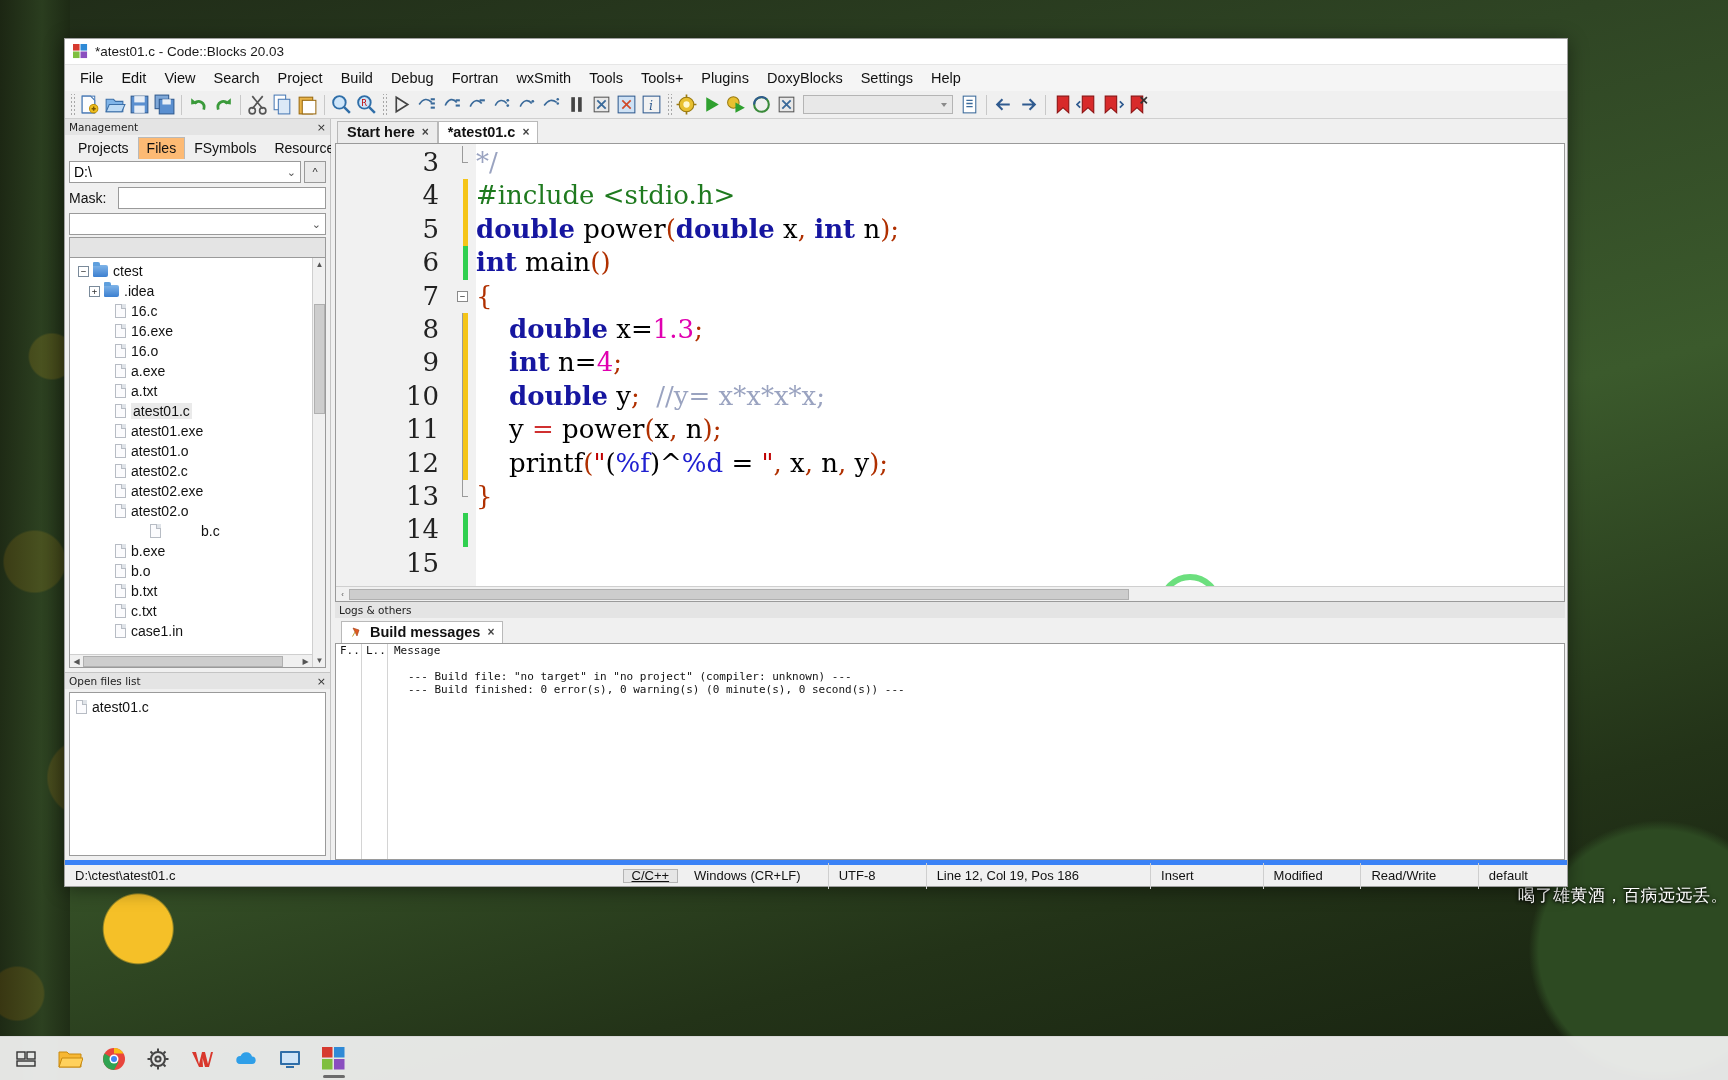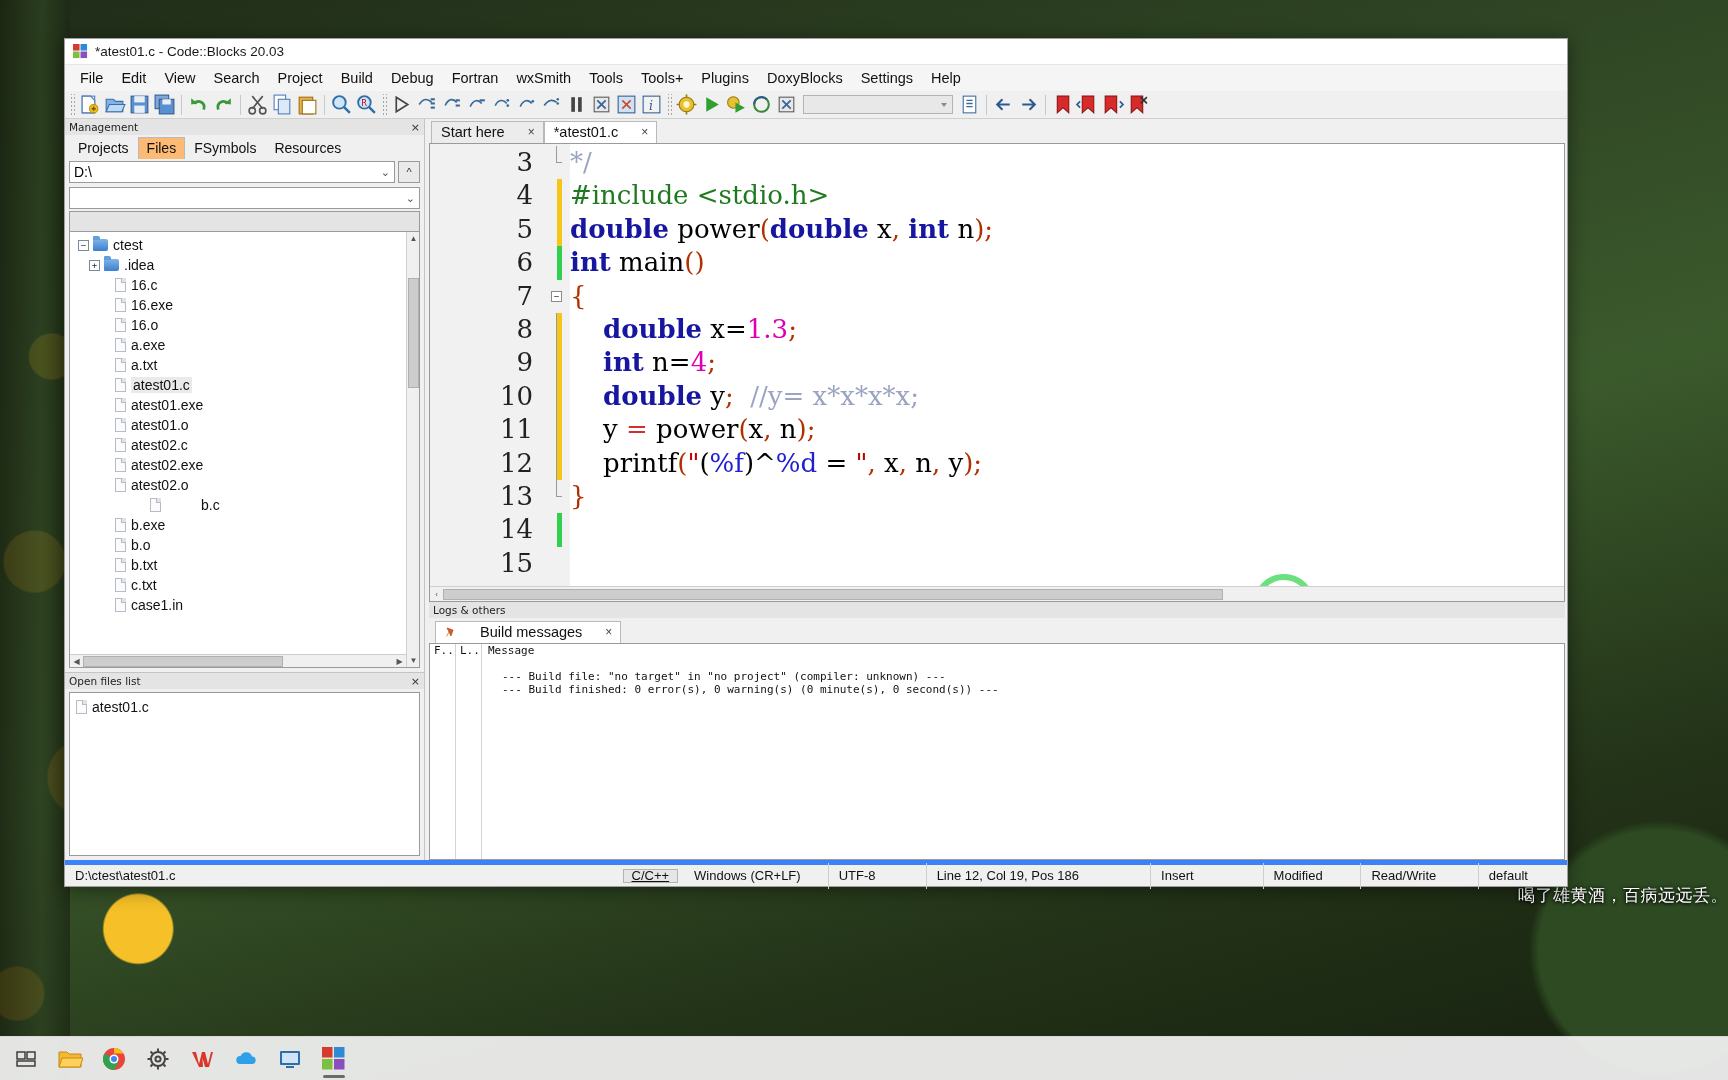--- a/index.html
+++ b/index.html
@@ -64,21 +64,21 @@
      background-size:3px 4px; background-position:1px 2px; opacity:.85;}
   .tbi { width:23px; height:23px; margin:0 1px; position:relative; flex:none; }
   .tsep { width:1px; height:20px; background:#c8c8c8; margin:0 4px; flex:none; }
   #tb-combo { width:150px; height:19px; background:#e8e8e8; border:1px solid #b4b4b4;
     margin:0 4px; position:relative; flex:none;}
   #tb-combo::after { content:""; position:absolute; right:5px; top:7px;
     border-left:3.5px solid transparent; border-right:3.5px solid transparent;
     border-top:4px solid #8a8a8a; }
   
   #wbody { flex:1; display:flex; min-height:0; }
-  #leftpane { width:360px; flex:none; display:flex; flex-direction:column;
+  #leftpane { width:266px; flex:none; display:flex; flex-direction:column;
     background:#f0f0f0; border-right:1px solid #c4c4c4; }
   .panel-cap { height:16px; background:#e4e4e4; display:flex; align-items:center;
     justify-content:space-between; padding:0 4px 0 4px; font-size:10.5px;
     color:#222; font-family:"DejaVu Sans", sans-serif; flex:none; }
   .cap-x { font-size:11px; color:#333; cursor:pointer; }
   #mgmt-tabs { height:24px; display:flex; align-items:flex-end; background:#f0f0f0;
     padding-left:4px; flex:none; }
   .mtab { font-size:14px; padding:2px 8px 3px 8px; color:#111; border:1px solid transparent;
      border-bottom:none; }
   .mtab.active { background:#fdba74; border-color:#b9b9b9; }
@@ -117,22 +117,22 @@
      align-items:center; flex:none; }
   .hthumb { height:11px; background:#cdcdcd; border:1px solid #b0b0b0; }
   #openfiles { height:188px; flex:none; display:flex; flex-direction:column;
      border-top:1px solid #c4c4c4; }
   #of-list { flex:1; background:#fff; border:1px solid #9a9a9a; margin:3px 4px 4px 4px;
      padding:4px 0 0 6px; }
   
   #rightpane { flex:1; display:flex; flex-direction:column; min-width:0; background:#f0f0f0; }
   #edtabs { height:24px; display:flex; align-items:flex-end; padding-left:6px;
      background:#f0f0f0; flex:none; }
-  .etab { display:flex; align-items:center; gap:23px; font-size:14.5px; padding:2px 8px 3px 9px;
-     border:1px solid #b9b9b9; border-bottom:none; background:#ececec; color:#111; }
+  .etab { display:flex; align-items:center; gap:7px; font-size:14.5px; padding:2px 8px 3px 9px;
+     border:1px solid #b9b9b9; border-bottom:none; background:#ececec; color:#111;font-weight:bold; }
   .etab.active { background:#fff; }
   .etab .x { font-size:12px; color:#444; }
   #editor-area { flex:1; display:flex; flex-direction:column; min-height:0;
      border:1px solid #9a9a9a; margin:0 2px 0 4px; background:#fff; }
   #editor { flex:1; display:flex; min-height:0; overflow:hidden; position:relative;
      font-family:"DejaVu Serif", serif; }
   #gutter { width:110px; flex:none; background:#f1f1f1; text-align:right;
      padding-top:2px; }
   .lnum { height:33.4px; font-size:26px; color:#222; padding-right:7px; line-height:33.4px;
      font-family:"DejaVu Serif", serif; }
@@ -475,20 +475,27 @@
       </div>
 
       <div class="row-line">
         <div class="combo">
           <span>D:\</span>
           <span class="chev">⌄</span>
         </div>
         <div class="sq-btn">^</div>
       </div>
 
+      <div class="row-line">
+        <span class="mask-label">Mask:</span>
+        <div class="combo">
+          <span></span>
+          <span class="chev"></span>
+        </div>
+      </div>
 
       <div class="row-line">
         <div class="combo">
           <span></span>
           <span class="chev">⌄</span>
         </div>
       </div>
 
       <div id="tree-head"></div>
 

